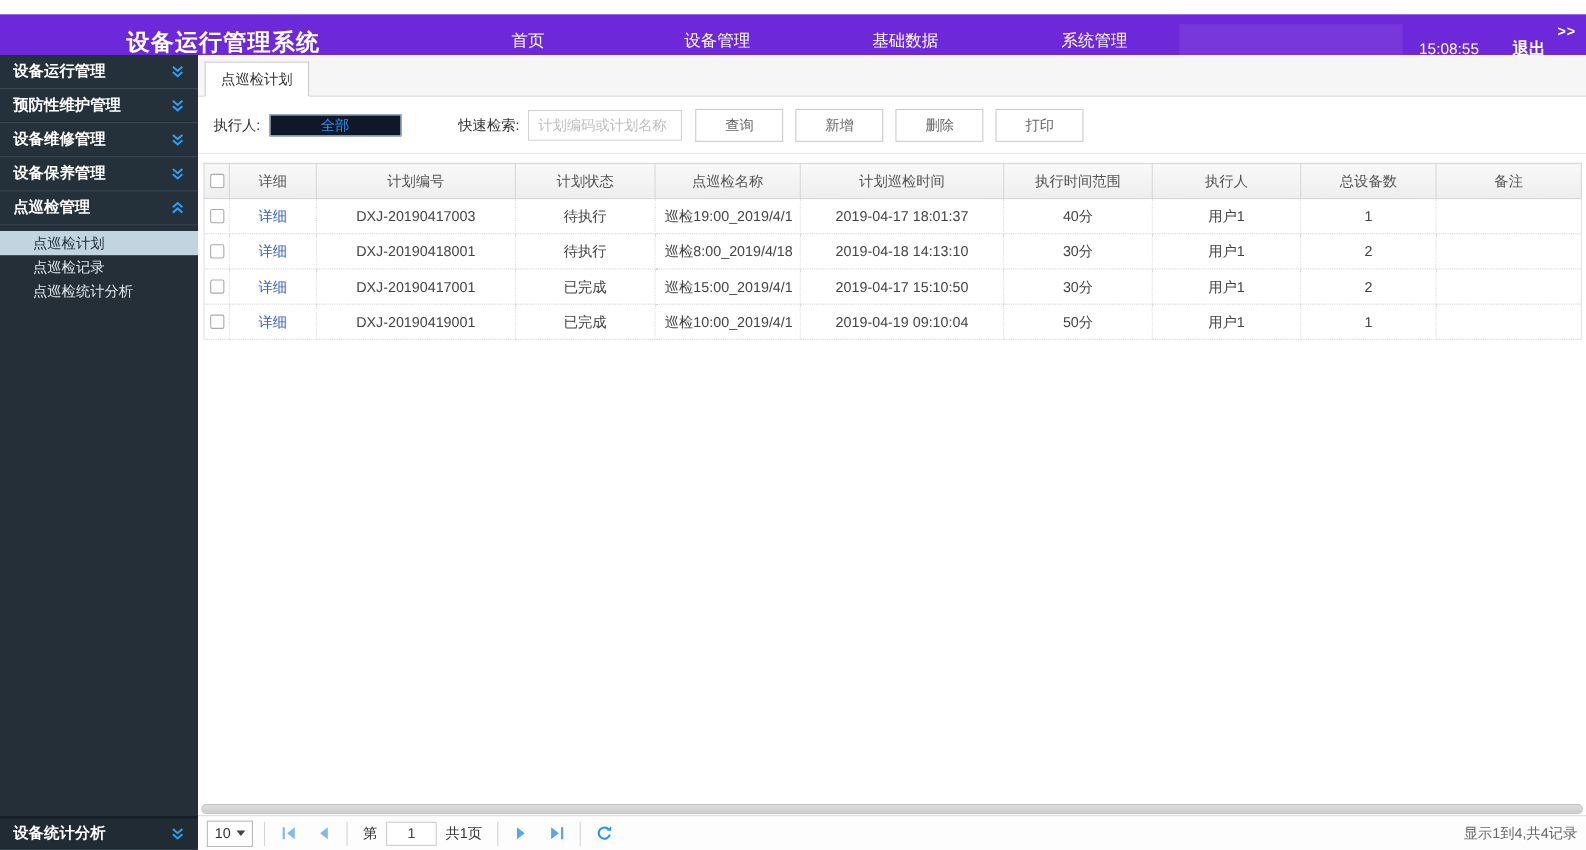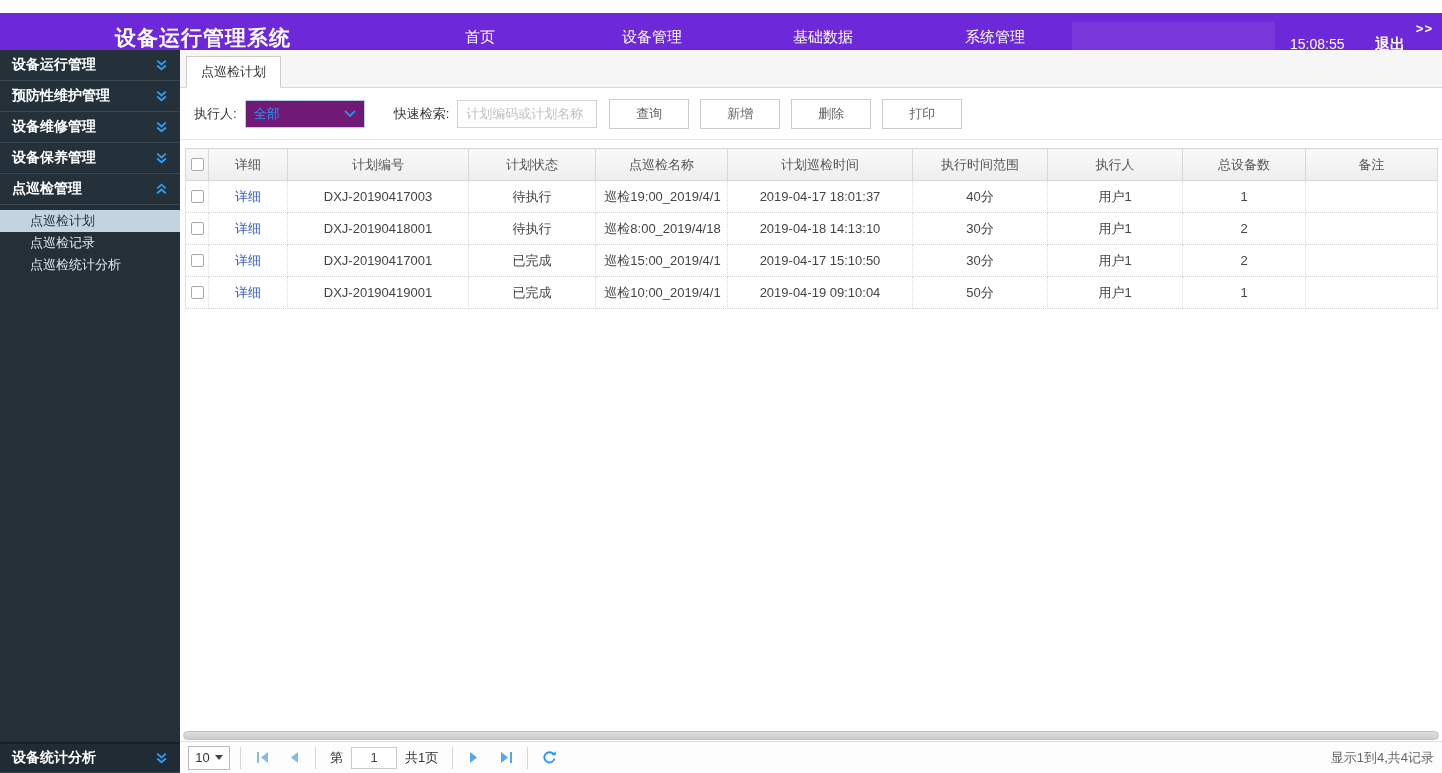--- a/index.html
+++ b/index.html
@@ -40,24 +40,24 @@
 
   .tabbar { height:38px; flex:0 0 38px; background:#f6f6f6; border-bottom:1px solid #d8d8d8;
     display:flex; align-items:flex-end; padding-left:6px; }
   .tab { position:relative; top:1px; height:32px; min-width:92px; background:#fff;
     border:1px solid #ccc; border-bottom:1px solid #fff; display:flex; align-items:center;
     justify-content:center; font-size:13px; color:#333; padding:0 14px; cursor:pointer; }
 
   .filterbar { height:52px; flex:0 0 52px; background:#fff; border-bottom:1px solid #e8e8e8;
     display:flex; align-items:center; padding-left:14px; }
   .f-label { font-size:13px; color:#333; margin-right:8px; }
-  .selectbox { width:120px; height:28px; border:1px solid #b3d0ea; background:#701a75;
-    display:flex; align-items:center; padding:0 8px; cursor:pointer; }
+  .selectbox { width:120px; height:20px; border:1px solid #b3d0ea; background:#0f172a;
+    display:flex; align-items:center; padding:0 8px; cursor:pointer;flex-direction:column; }
   .selectbox .val { color:#2196f3; font-size:13px; flex:1; }
-  .search-label { margin-left:29px; }
+  .search-label { margin-left:52px; }
   .txt-input { width:140px; height:28px; border:1px solid #d4d4d4; padding:0 8px;
     font-size:13px; color:#444; font-family:inherit; }
   .txt-input::placeholder { color:#bfbfbf; }
   .btn { width:80px; height:30px; margin-left:11px; background:#fff; border:1px solid #ccc;
     font-size:13px; color:#666; cursor:pointer; font-family:inherit; }
   .btn.first { margin-left:12px; }
 
   .table-area { flex:1 1 auto; overflow:hidden; }
   table { border-collapse:collapse; table-layout:fixed; width:1252px; margin:8px 5px 0 5px;
     font-size:13px; color:#444; }

